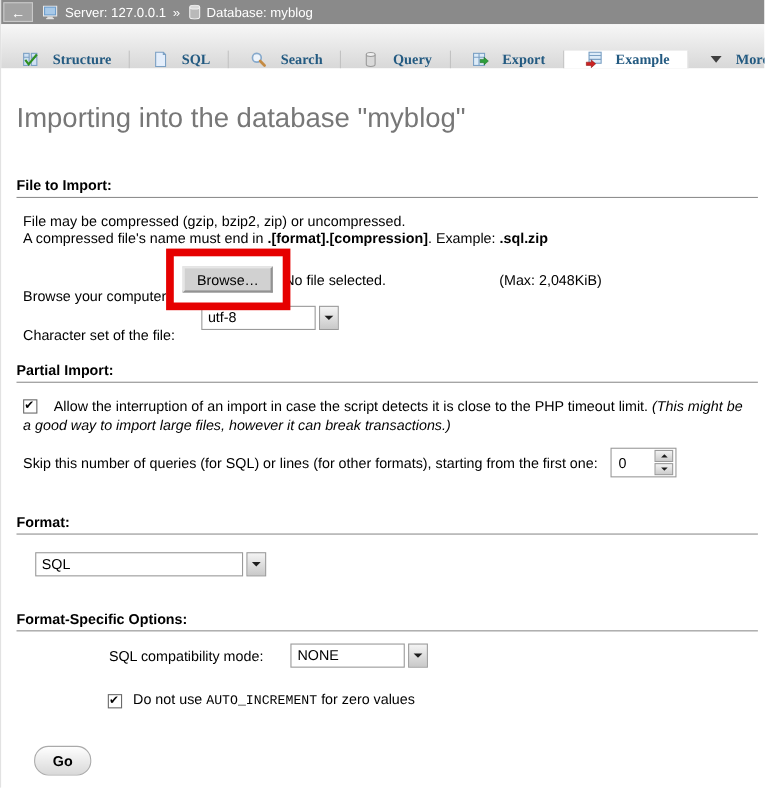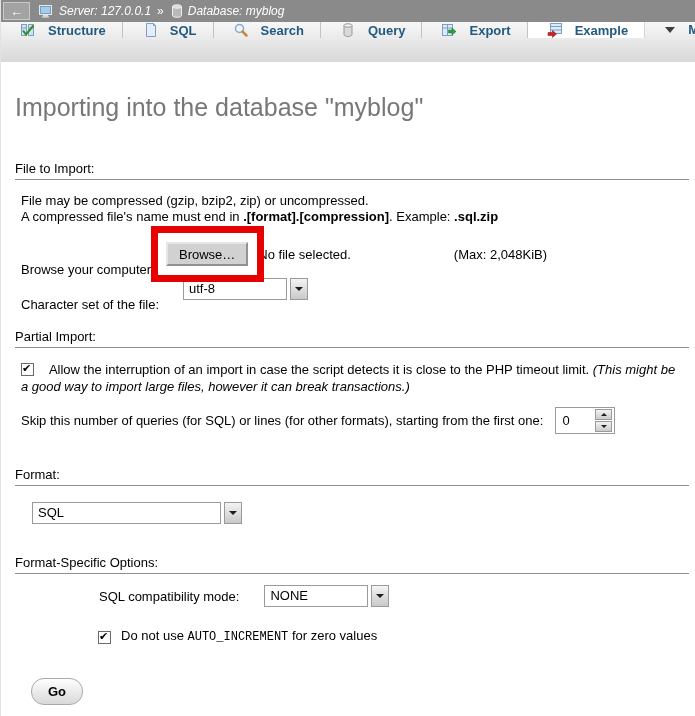--- a/index.html
+++ b/index.html
@@ -7,35 +7,35 @@
   body {
     width: 695px; height: 716px; overflow: hidden;
     font-family: "Liberation Sans", sans-serif;
     font-size: 13px; color: #000; background: #fff;
     border-left: 1px solid #e2e2e2;
   }
   
   .topbar { height: 22px; background: #8a8a8a; display: flex; align-items: center; color: #fff; font-size: 12px; }
   .back-btn { width: 27px; height: 18px; margin: 2px 6px 2px 2px; background: #a3a3a3; border: 1px solid #c9c9c9; color: #fff; display: flex; align-items: center; justify-content: center; font-size: 13px; line-height: 1; cursor: pointer; }
   .crumb { display: flex; align-items: center; }
-  .crumb .txt { margin: 0 2px; font-style: italic; }
+  .crumb .txt { margin: 0 2px; }
   .sep { margin: 0 4px; }
   .icon { display: inline-flex; align-items: center; justify-content: center; margin: 0 3px; }
 
   
-  .tabbar { height: 40px; background: linear-gradient(#f7f7f7, #d8d8d8); display: flex; align-items: flex-start; }
+  .tabbar { height: 40px; background: linear-gradient(#f7f7f7, #d8d8d8); display: flex; align-items: flex-end; font-family: Liberation Serif, serif; }
   .tab { display: flex; align-items: center; gap: 9px; padding: 0 16px; border-right: 1px solid #c2c2c2; color: #235a81; font-weight: bold; cursor: pointer; white-space: nowrap; }
   .tab.active { background: #fff; border-right: 1px solid #d6d6d6; }
   .tabbar-fill { flex: 1; }
 
   
   .content { padding: 0 6px 0 14px; position: relative; }
   h1 { margin: 31px 0 0 0; font-size: 25px; font-weight: normal; color: #777; }
 
-  .section-heading { font-weight: normal; padding-bottom: 3px; border-bottom: 1px solid #8f8f8f; }
+  .section-heading { font-weight: bold; padding-bottom: 3px; border-bottom: 1px solid #8f8f8f; }
   .h-file { margin-top: 39px; }
   .h-partial { margin-top: 28px; }
   .h-format { margin-top: 33px; }
   .h-fso { margin-top: 30px; }
 
   .note { margin: 13px 0 0 6px; line-height: 16px; }
   .note b { font-weight: bold; }
 
   .row { margin-left: 6px; display: flex; align-items: center; }
   .browse-row { margin-top: 16px; height: 26px; }

